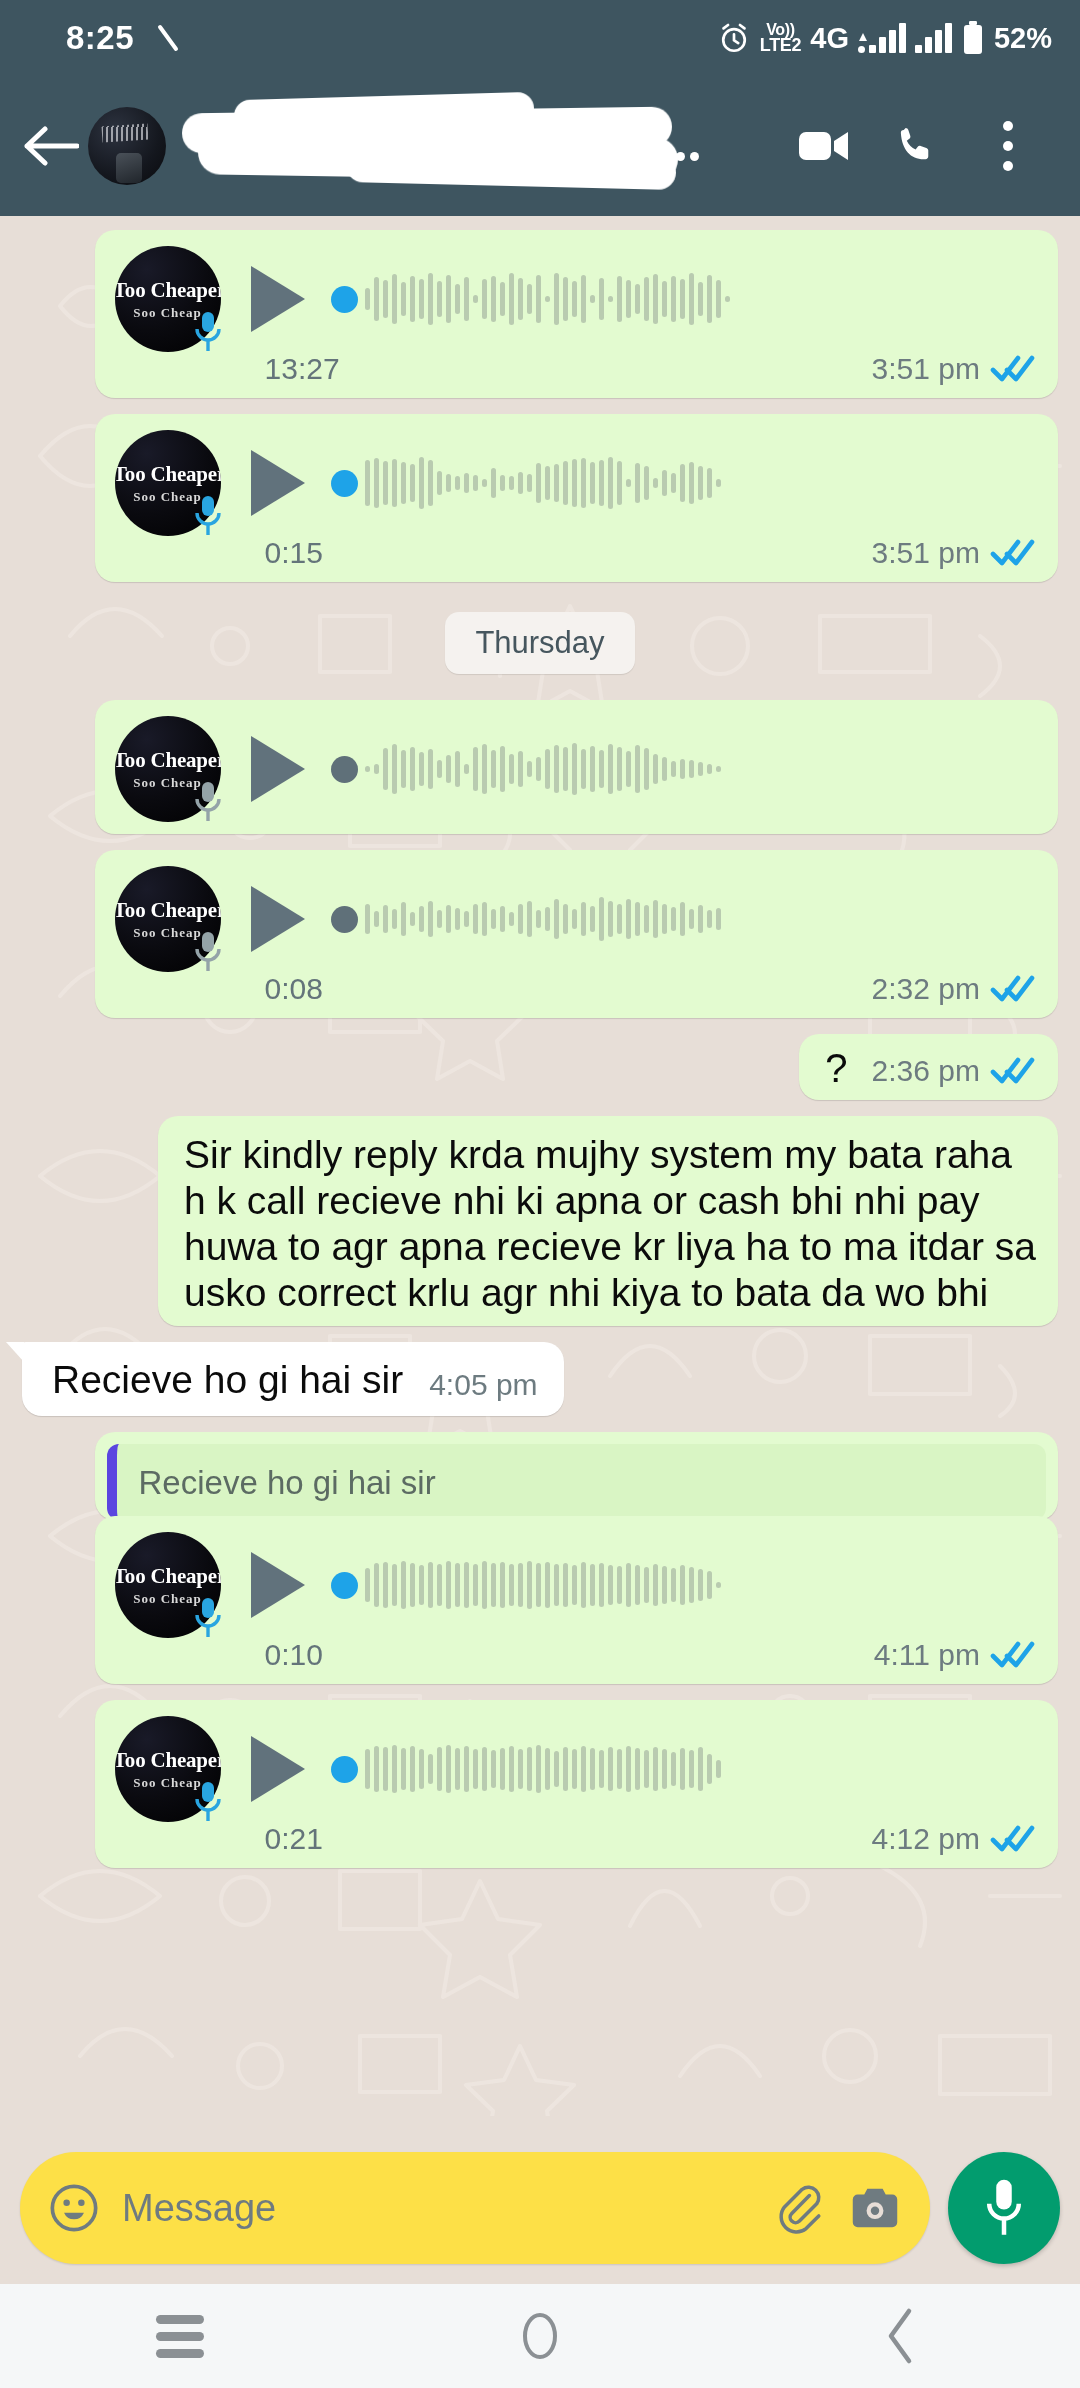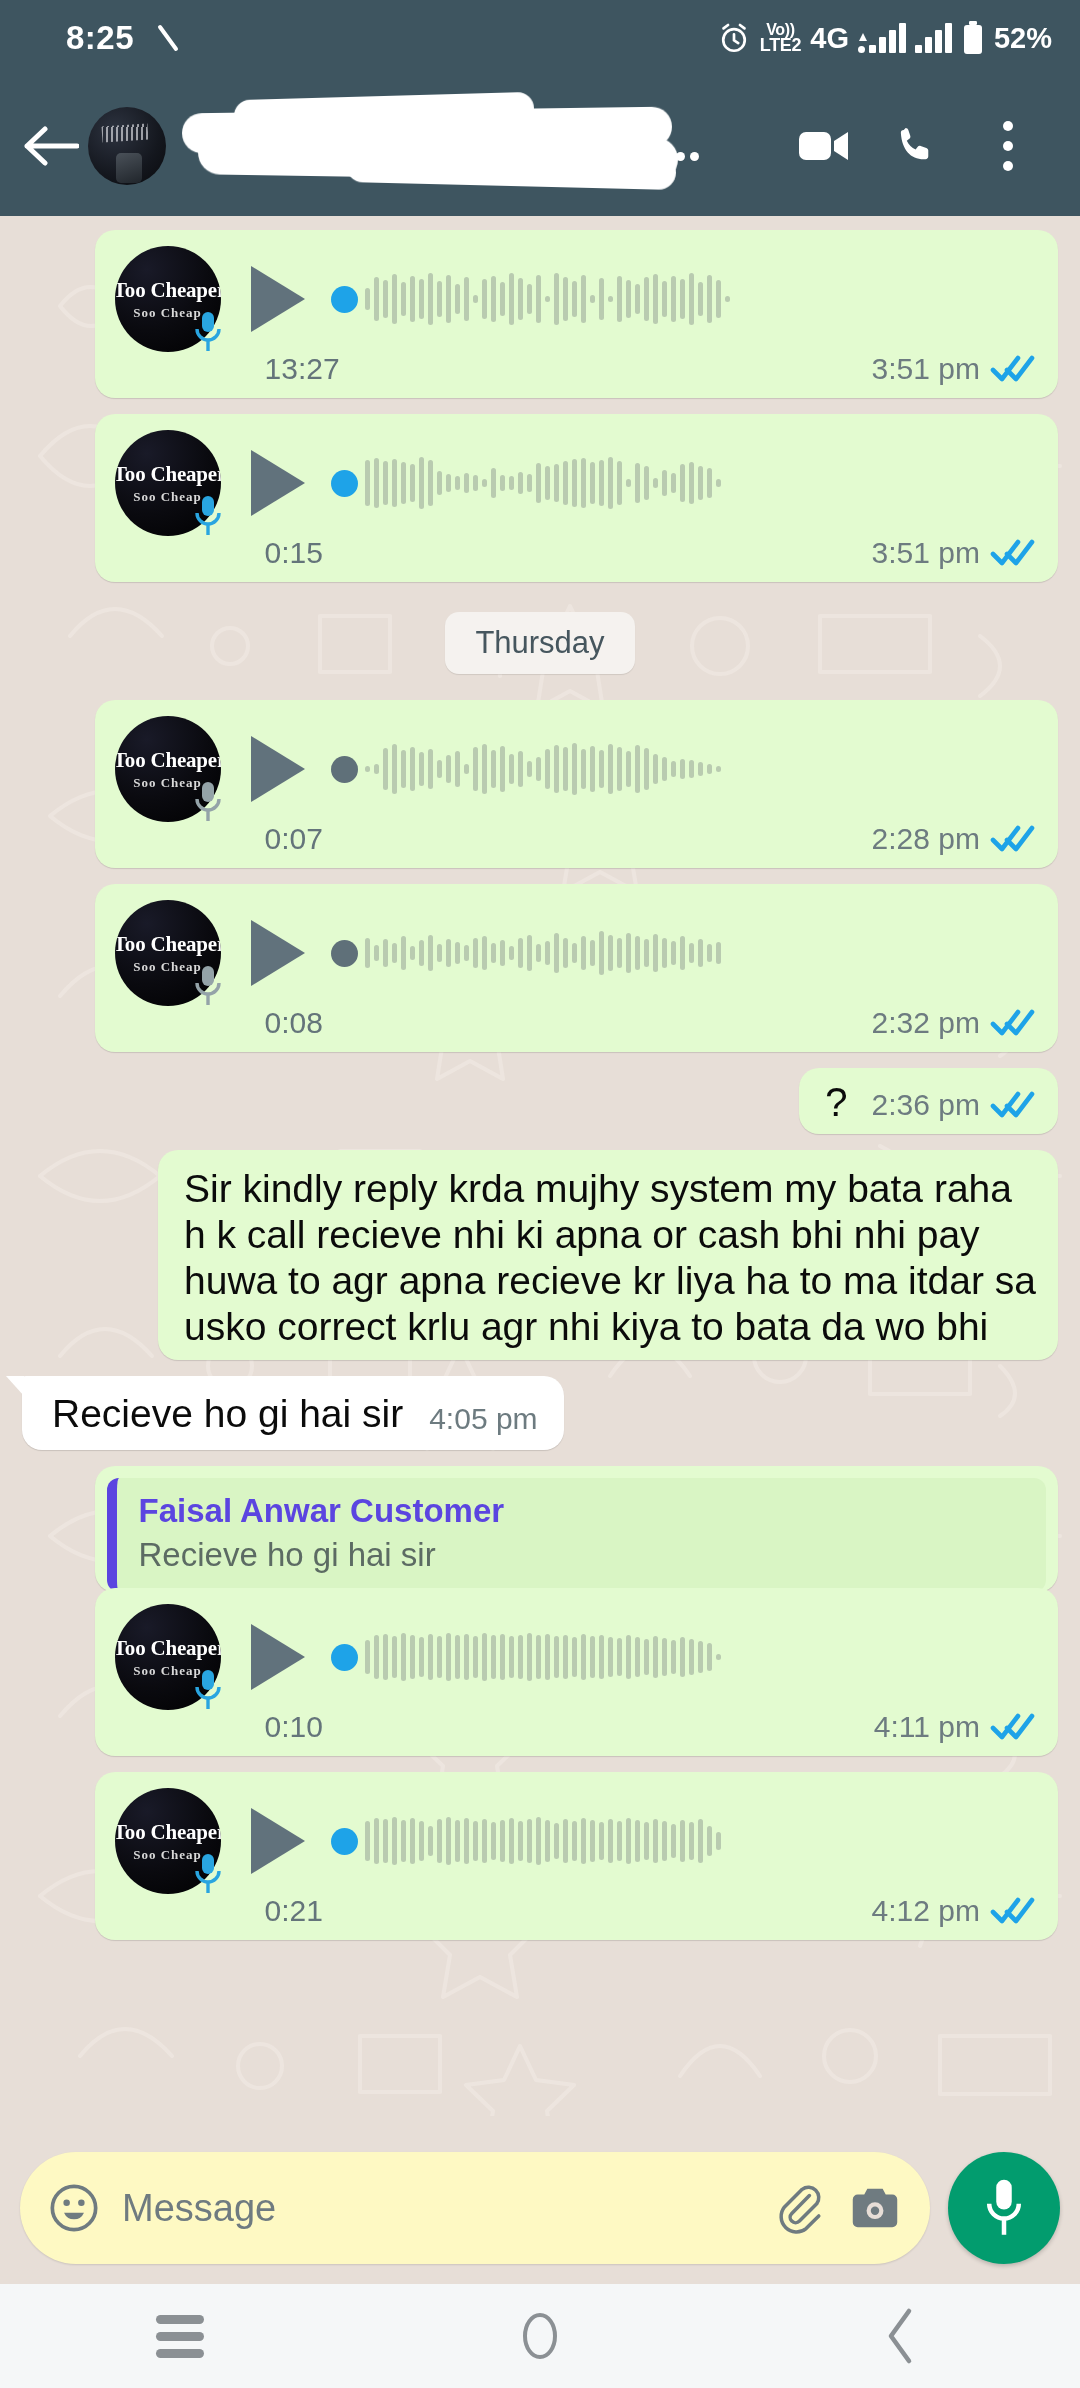--- a/index.html
+++ b/index.html
@@ -208,21 +208,21 @@
 
   
   .inputbar {
     flex: 0 0 152px; height: 152px;
     background: #e7ded7;
     display: flex; align-items: center;
     padding: 0 20px;
     position: relative;
   }
   .input-pill {
-    flex: 1 1 auto; height: 112px; background: #fef9c3;
+    flex: 1 1 auto; height: 112px; background: #fde047;
     border-radius: 56px; display: flex; align-items: center;
     padding: 0 30px 0 28px; box-shadow: 0 1px 2px rgba(0,0,0,.12);
   }
   .placeholder { flex: 1 1 auto; font-size: 38px; color: #6f7b80; margin-left: 22px; }
   .pill-icon { margin-left: 26px; display: flex; align-items: center; }
   .mic-fab {
     width: 112px; height: 112px; border-radius: 50%;
     background: #029c6e; margin-left: 18px; flex: 0 0 112px;
     display: flex; align-items: center; justify-content: center;
     box-shadow: 0 2px 4px rgba(0,0,0,.2);
@@ -633,30 +633,20 @@
                   <i style="height: 24px;"></i>
                   <i style="height: 16px;"></i>
                   <i style="height: 20px;"></i>
                   <i style="height: 18px;"></i>
                   <i style="height: 14px;"></i>
                   <i style="height: 10px;"></i>
                   <i style="height: 6px;"></i>
                 </div>
             </div>
           </div>
-          <div class="voice-bottom">
-            <div class="dur">0:07</div>
-            <div class="meta">
-              <div class="time">2:28 pm</div>
-              <svg width="46" height="30" viewBox="0 0 46 30">
-                <path d="M3 16 L12 25 L28 4" fill="none" stroke="#1ea3e8" stroke-width="4.6" stroke-linecap="round" stroke-linejoin="round"></path>
-                <path d="M17 16 L26 25 L42 4" fill="none" stroke="#1ea3e8" stroke-width="4.6" stroke-linecap="round" stroke-linejoin="round"></path>
-              </svg>
-            </div>
-          </div>
         </div>
       </div>
 
       <div class="row out">
         <div class="bubble out voice">
           <div class="voice-top">
             <div class="va-wrap">
               <div class="va">
                 <div class="l1">Too Cheaper</div>
                 <div class="l2">Soo Cheap</div>
@@ -751,21 +741,20 @@
       <div class="row in">
         <div class="bubble in in-bub">
           <div class="in-txt">Recieve ho gi hai sir</div>
           <div class="time">4:05 pm</div>
         </div>
       </div>
 
       <div class="row out" style="margin-bottom:0">
         <div class="bubble out reply-bub">
           <div class="quote">
-            <div class="q-name">Faisal Anwar Customer</div>
             <div class="q-text">Recieve ho gi hai sir</div>
           </div>
         </div>
       </div>
 
       <div class="row out" style="margin-top:-4px">
         <div class="bubble out voice">
           <div class="voice-top">
             <div class="va-wrap">
               <div class="va">

